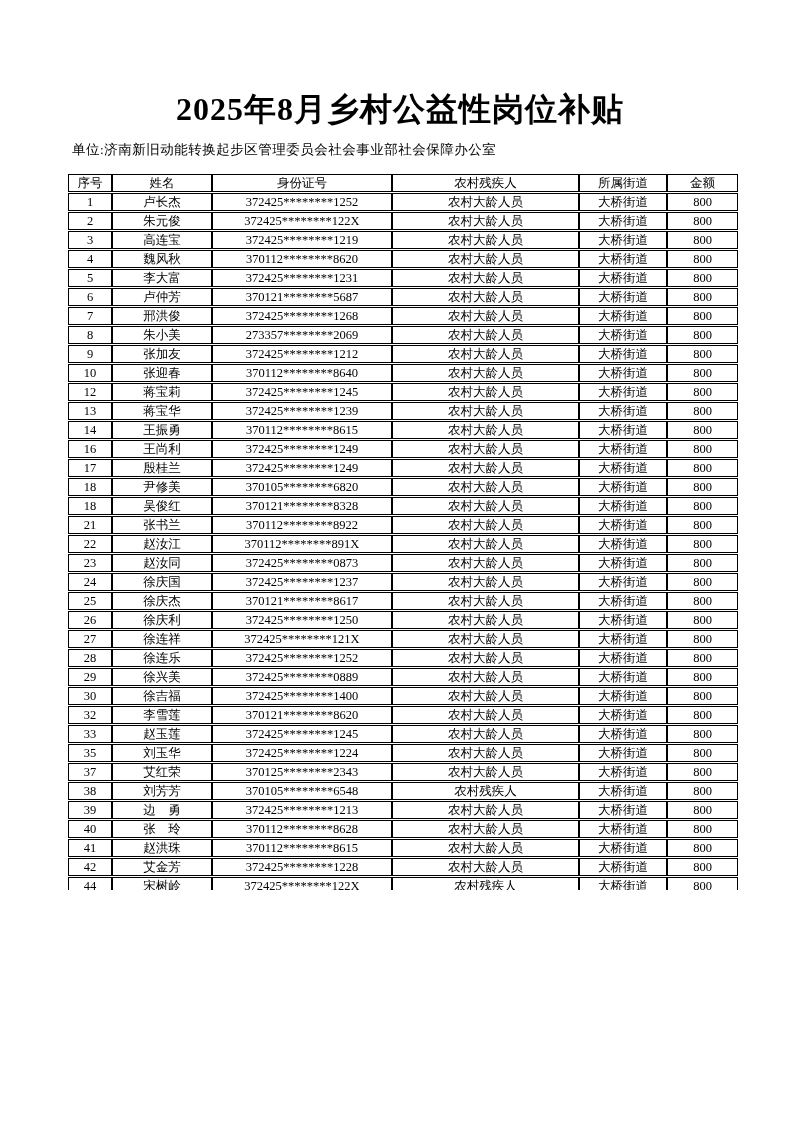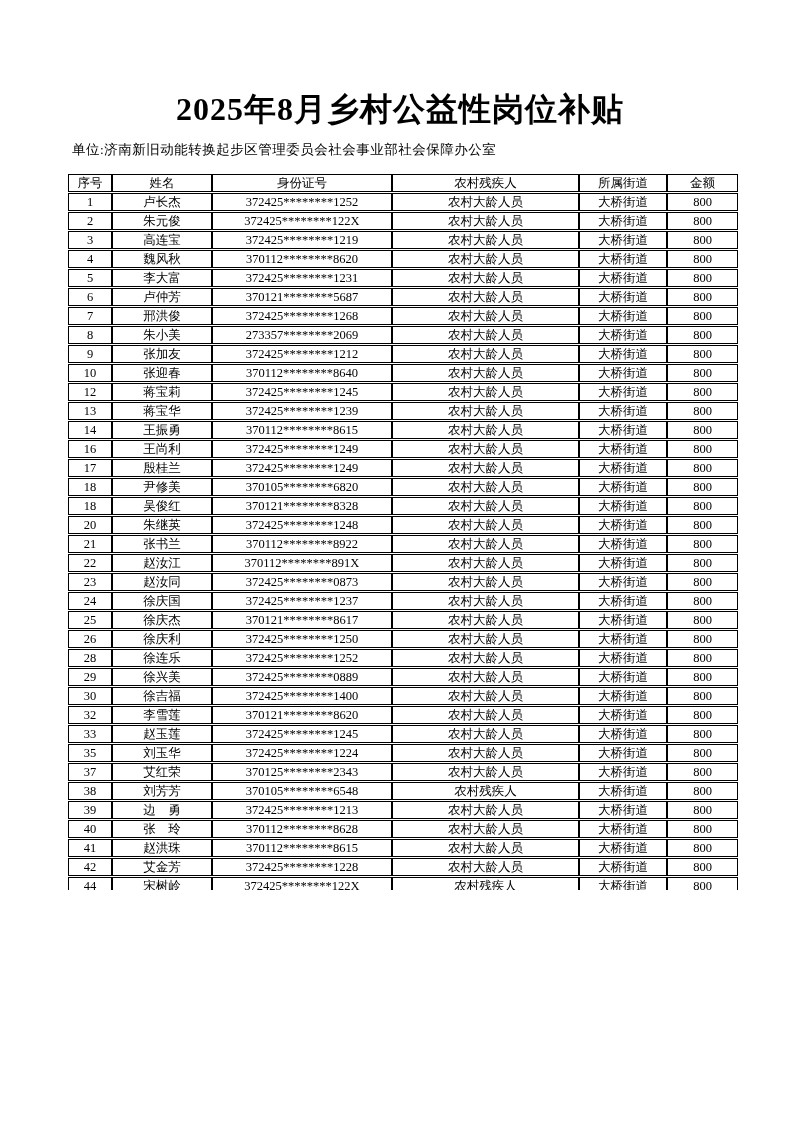--- a/index.html
+++ b/index.html
@@ -217,28 +217,20 @@
 
         <tr>
           <td>18</td>
           <td>吴俊红</td>
           <td>370121********8328</td>
           <td>农村大龄人员</td>
           <td>大桥街道</td>
           <td>800</td>
         </tr>
 
-        <tr>
-          <td>20</td>
-          <td>朱继英</td>
-          <td>372425********1248</td>
-          <td>农村大龄人员</td>
-          <td>大桥街道</td>
-          <td>800</td>
-        </tr>
 
         <tr>
           <td>21</td>
           <td>张书兰</td>
           <td>370112********8922</td>
           <td>农村大龄人员</td>
           <td>大桥街道</td>
           <td>800</td>
         </tr>
 
@@ -280,20 +272,28 @@
 
         <tr>
           <td>26</td>
           <td>徐庆利</td>
           <td>372425********1250</td>
           <td>农村大龄人员</td>
           <td>大桥街道</td>
           <td>800</td>
         </tr>
 
+        <tr>
+          <td>27</td>
+          <td>徐连祥</td>
+          <td>372425********121X</td>
+          <td>农村大龄人员</td>
+          <td>大桥街道</td>
+          <td>800</td>
+        </tr>
 
         <tr>
           <td>28</td>
           <td>徐连乐</td>
           <td>372425********1252</td>
           <td>农村大龄人员</td>
           <td>大桥街道</td>
           <td>800</td>
         </tr>
 

